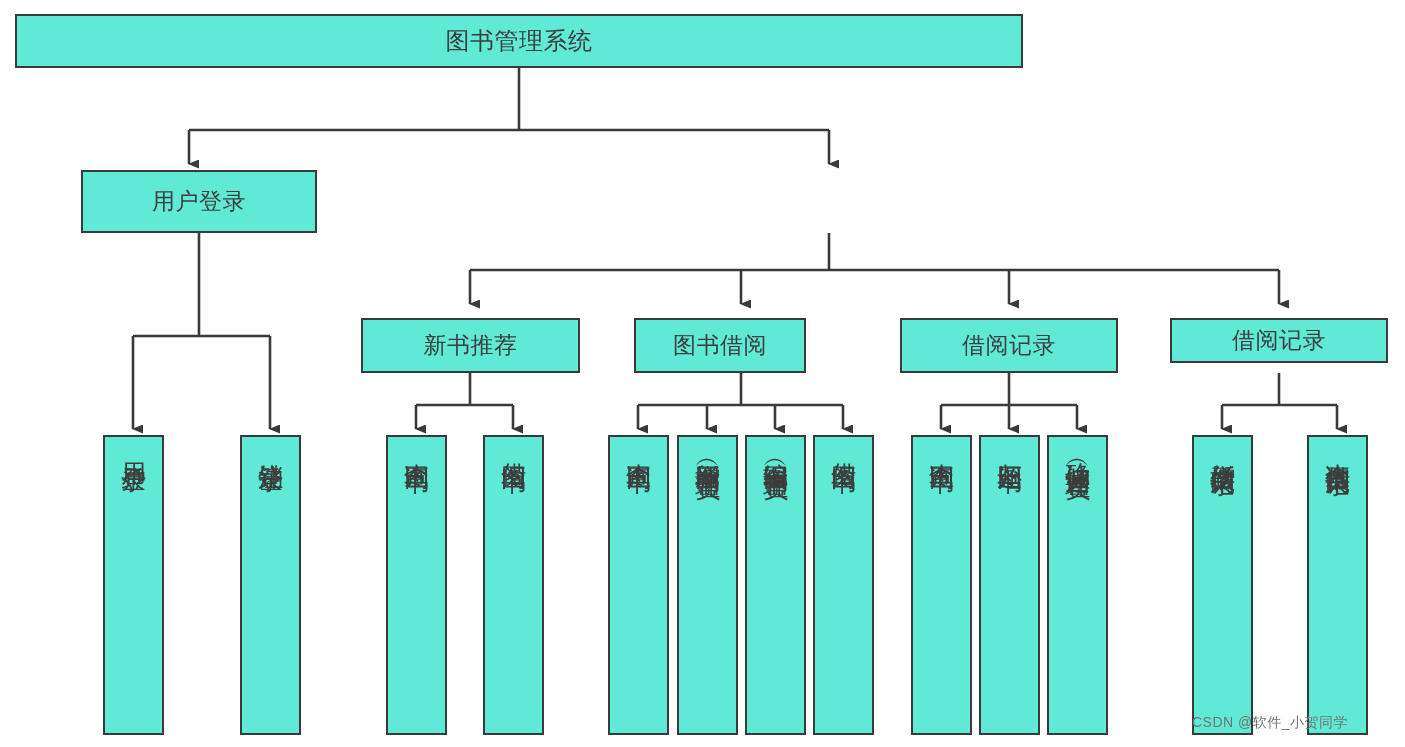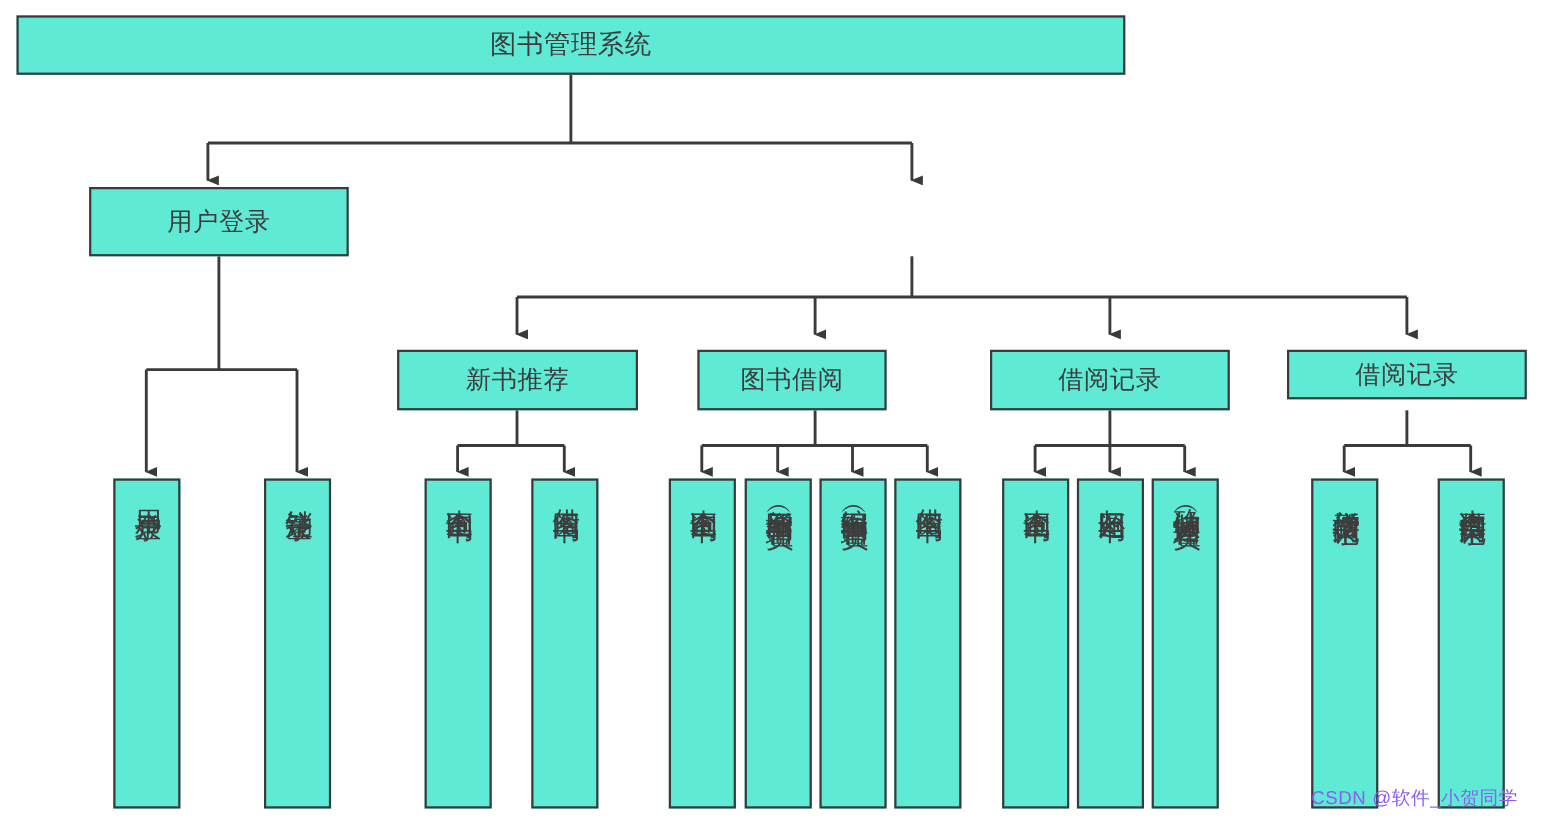--- a/index.html
+++ b/index.html
@@ -60,22 +60,22 @@
   .node.vert .node-label {
     writing-mode: vertical-rl;
     text-orientation: upright;
     font-size: 25px;
     line-height: 1.02;
     letter-spacing: 2px;
     white-space: nowrap;
   }
   .watermark {
     position: absolute;
-    color: #8b5cf6;
-    font-size: 17px;
+    color: #737373;
+    font-size: 14px;
     white-space: nowrap;
     letter-spacing: 0.5px;
     font-family: "Liberation Sans", "DejaVu Sans", sans-serif;
   }
 </style>
 </head>
 <body>
 
 <div id="diagram-canvas">
 

